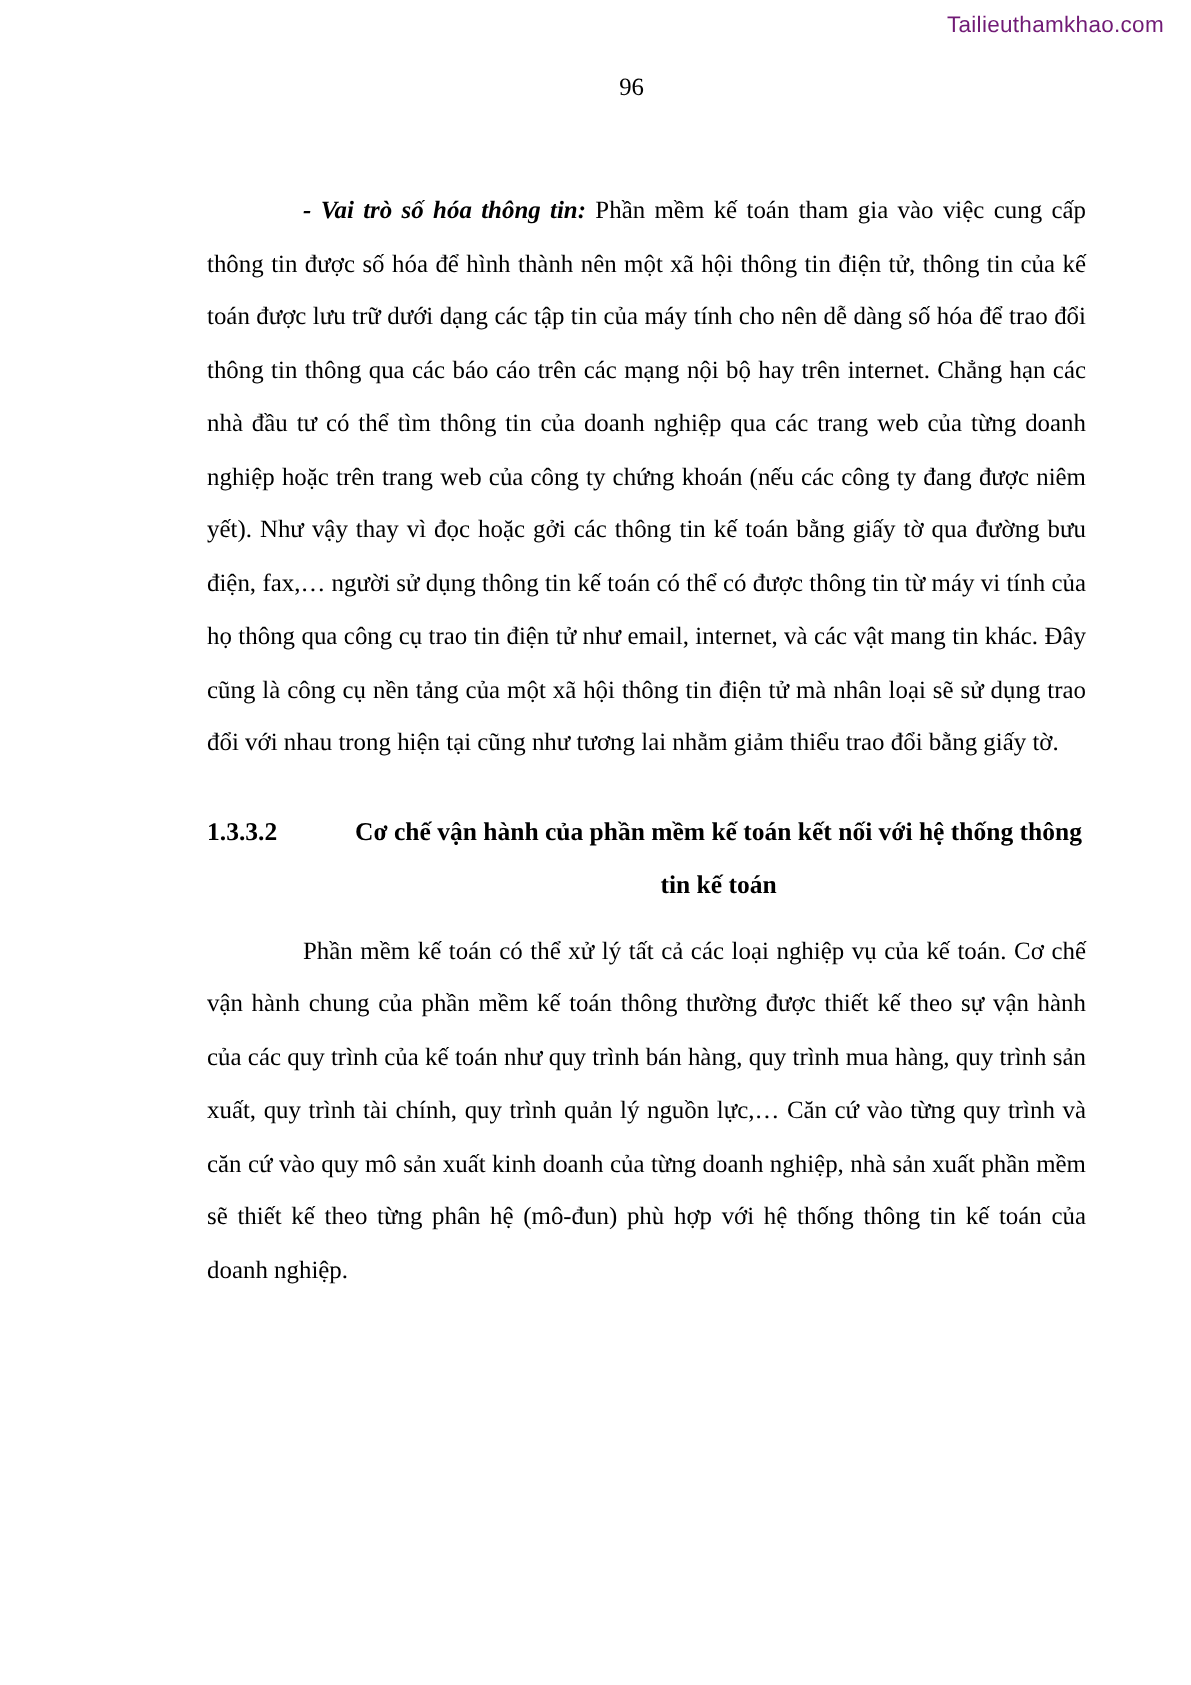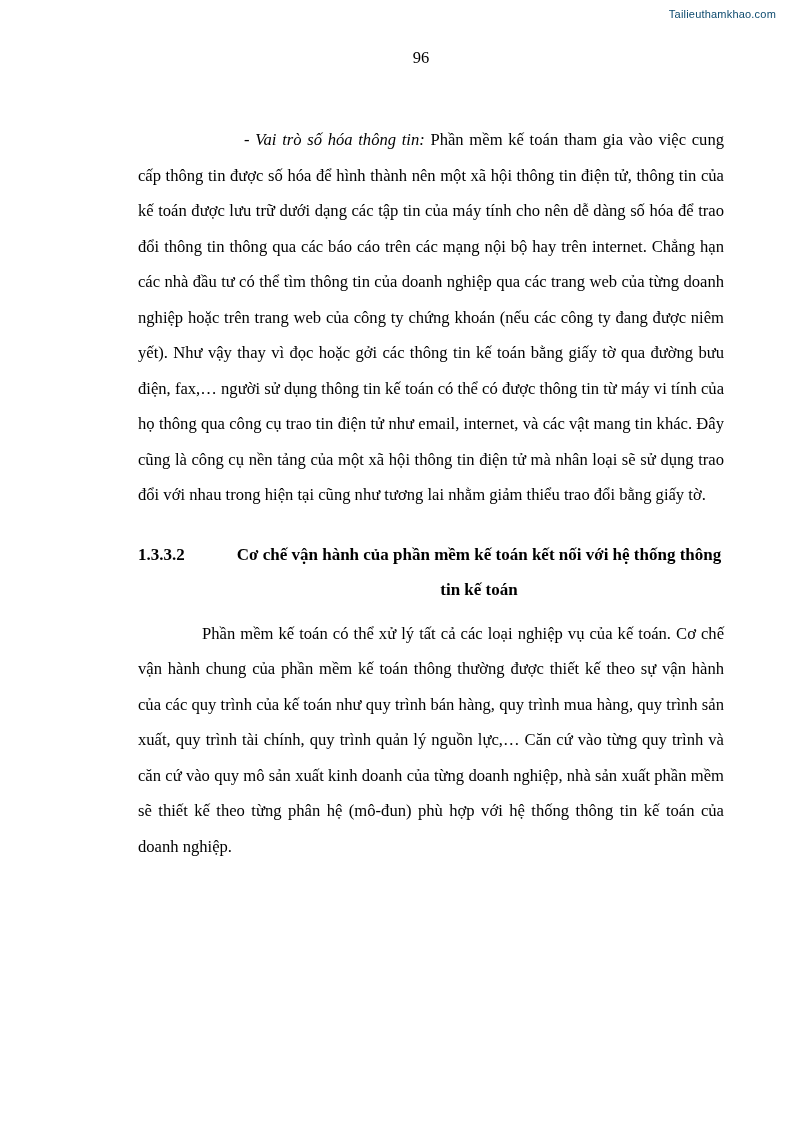--- a/index.html
+++ b/index.html
@@ -21,22 +21,22 @@
     left: 0;
     width: 794px;
     height: 1123px;
     box-sizing: border-box;
   }
   .watermark {
     position: absolute;
     top: 8px;
     right: 18px;
     font-family: "Liberation Sans", sans-serif;
-    font-size: 11px;
-    color: #0c4a6e;
+    font-size: 15px;
+    color: #701a75;
     letter-spacing: 0.2px;
     white-space: nowrap;
   }
   .page-number {
     position: absolute;
     top: 48px;
     left: 0;
     width: 794px;
     text-align: center;
     font-size: 16.5px;
@@ -53,23 +53,22 @@
     font-size: 16.6px;
     line-height: 35.5px;
     text-align: justify;
     text-justify: inter-word;
     hyphens: none;
   }
   p.indent {
     text-indent: 64px;
   }
   .bold-italic {
-    font-weight: normal;
+    font-weight: bold;
     font-style: italic;
-    margin-left: 42px;
   }
   .heading {
     margin-top: 24px;
     margin-bottom: 8px;
     font-size: 17px;
     line-height: 35.5px;
     font-weight: bold;
     display: flex;
     align-items: flex-start;
   }

